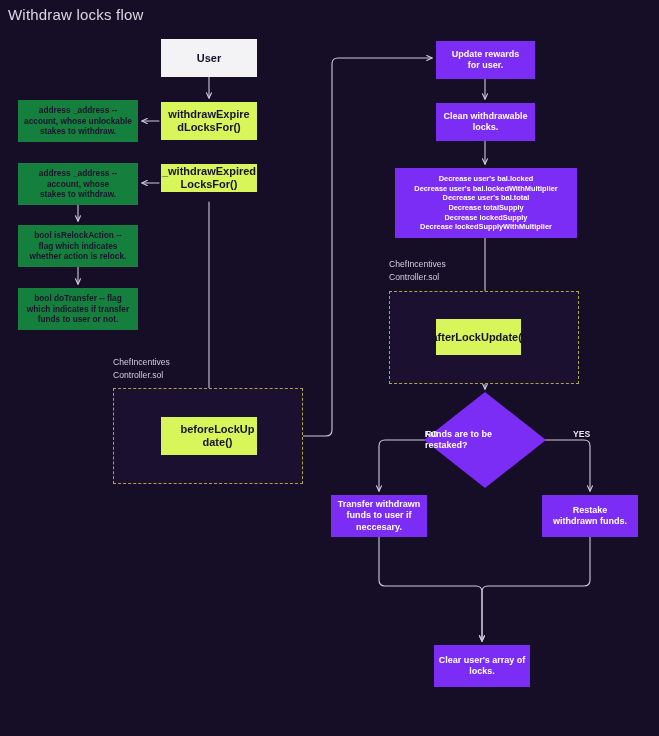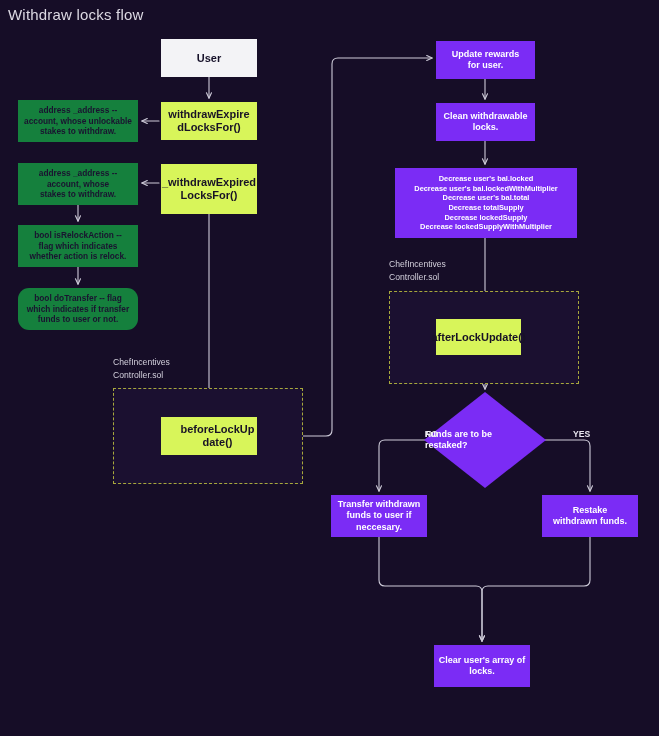--- a/index.html
+++ b/index.html
@@ -151,36 +151,36 @@
 
   <div class="grouplabel" style="left:389px;top:258px;">ChefIncentives
 Controller.sol</div>
   <div style="position:absolute;left:389px;top:291px;width:190px;height:93px;border:1px dashed #a8a83c;background:#1b1030;box-sizing:border-box;"></div>
 
   <div class="node n-white" style="left:161px;top:39px;width:96px;height:38px;">User</div>
 
   <div class="node n-green" style="left:161px;top:102px;width:96px;height:38px;">withdrawExpire
 dLocksFor()</div>
 
-  <div class="node n-green" style="left:161px;top:164px;width:96px;height:50px;">_withdrawExpired
+  <div class="node n-green" style="left:161px;top:164px;width:96px;height:28px;">_withdrawExpired
 LocksFor()</div>
 
   <div class="node n-red" style="left:18px;top:100px;width:120px;height:42px;">address _address --
 account, whose unlockable
 stakes to withdraw.</div>
 
   <div class="node n-red" style="left:18px;top:163px;width:120px;height:42px;">address _address --
 account, whose
 stakes to withdraw.</div>
 
   <div class="node n-red" style="left:18px;top:225px;width:120px;height:42px;">bool isRelockAction --
 flag which indicates
 whether action is relock.</div>
 
-  <div class="node n-red" style="left:18px;top:288px;width:120px;height:42px;border-radius:11px;">bool doTransfer -- flag
+  <div class="node n-red" style="left:18px;top:288px;width:120px;height:42px;">bool doTransfer -- flag
 which indicates if transfer
 funds to user or not.</div>
 
   <div class="node n-green" style="left:161px;top:417px;width:96px;height:38px;padding-left:20px;">beforeLockUp
 date()</div>
 
   <div class="node n-purple" style="left:436px;top:41px;width:99px;height:38px;">Update rewards
 for user.</div>
 
   <div class="node n-purple" style="left:436px;top:103px;width:99px;height:38px;">Clean withdrawable

